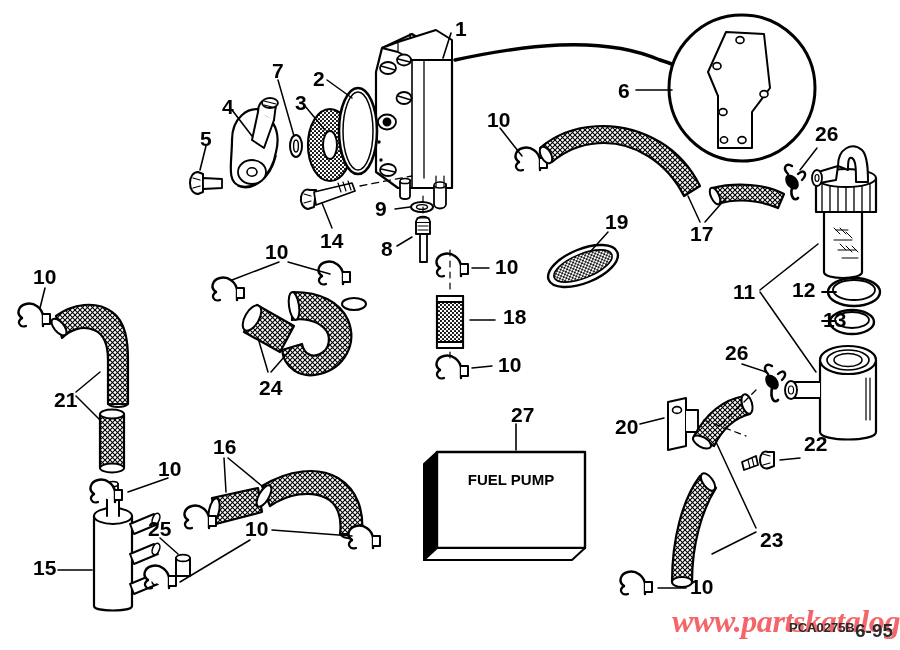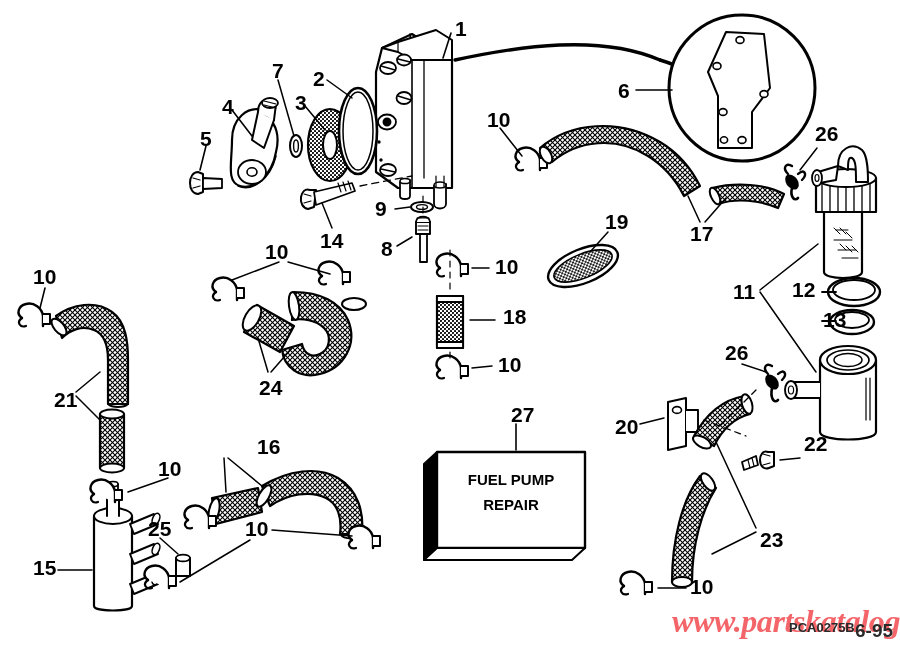--- a/index.html
+++ b/index.html
@@ -422,34 +422,33 @@
   <div class="callout" style="left:495px;top:256px;">10</div>
   <div class="callout" style="left:498px;top:354px;">10</div>
   <div class="callout" style="left:158px;top:458px;">10</div>
   <div class="callout" style="left:245px;top:518px;">10</div>
   <div class="callout" style="left:690px;top:576px;">10</div>
   <div class="callout" style="left:733px;top:281px;">11</div>
   <div class="callout" style="left:792px;top:279px;">12</div>
   <div class="callout" style="left:792px;top:309px;margin-left:31px;">13</div>
   <div class="callout" style="left:320px;top:230px;">14</div>
   <div class="callout" style="left:33px;top:557px;">15</div>
-  <div class="callout" style="left:213px;top:436px;margin-left:44px;">16</div>
+  <div class="callout" style="left:213px;top:436px;">16</div>
   <div class="callout" style="left:690px;top:223px;">17</div>
   <div class="callout" style="left:503px;top:306px;">18</div>
   <div class="callout" style="left:605px;top:211px;">19</div>
   <div class="callout" style="left:615px;top:416px;">20</div>
   <div class="callout" style="left:54px;top:389px;">21</div>
   <div class="callout" style="left:804px;top:433px;">22</div>
   <div class="callout" style="left:760px;top:529px;">23</div>
   <div class="callout" style="left:259px;top:377px;">24</div>
   <div class="callout" style="left:148px;top:518px;">25</div>
   <div class="callout" style="left:815px;top:123px;">26</div>
   <div class="callout" style="left:725px;top:342px;">26</div>
   <div class="callout" style="left:511px;top:404px;">27</div>
 
   <div class="kit-text" style="left:437px;top:470px;width:148px;">FUEL PUMP</div>
-  <div class="kit-text" style="left:437px;top:495px;width:148px;">REPAIR</div>
 
   <div id="watermark">www.partskatalog.ru</div>
   <div id="figcode">PCA0275B</div>
   <div id="figdate">6-95</div>
 
 </div>
 
 </body></html>

